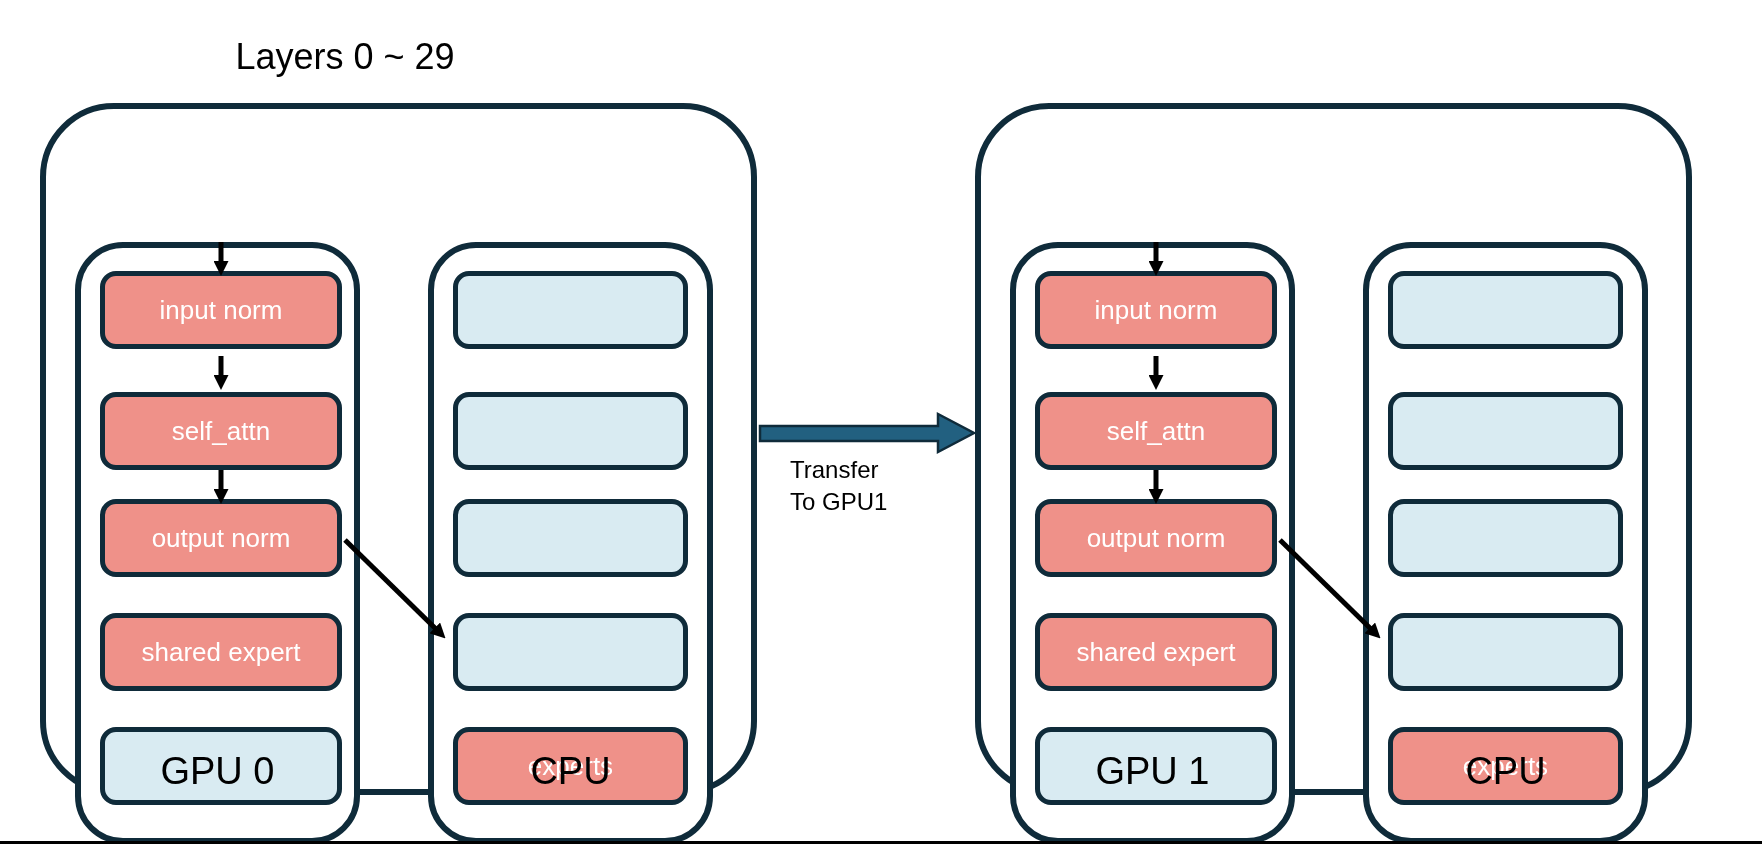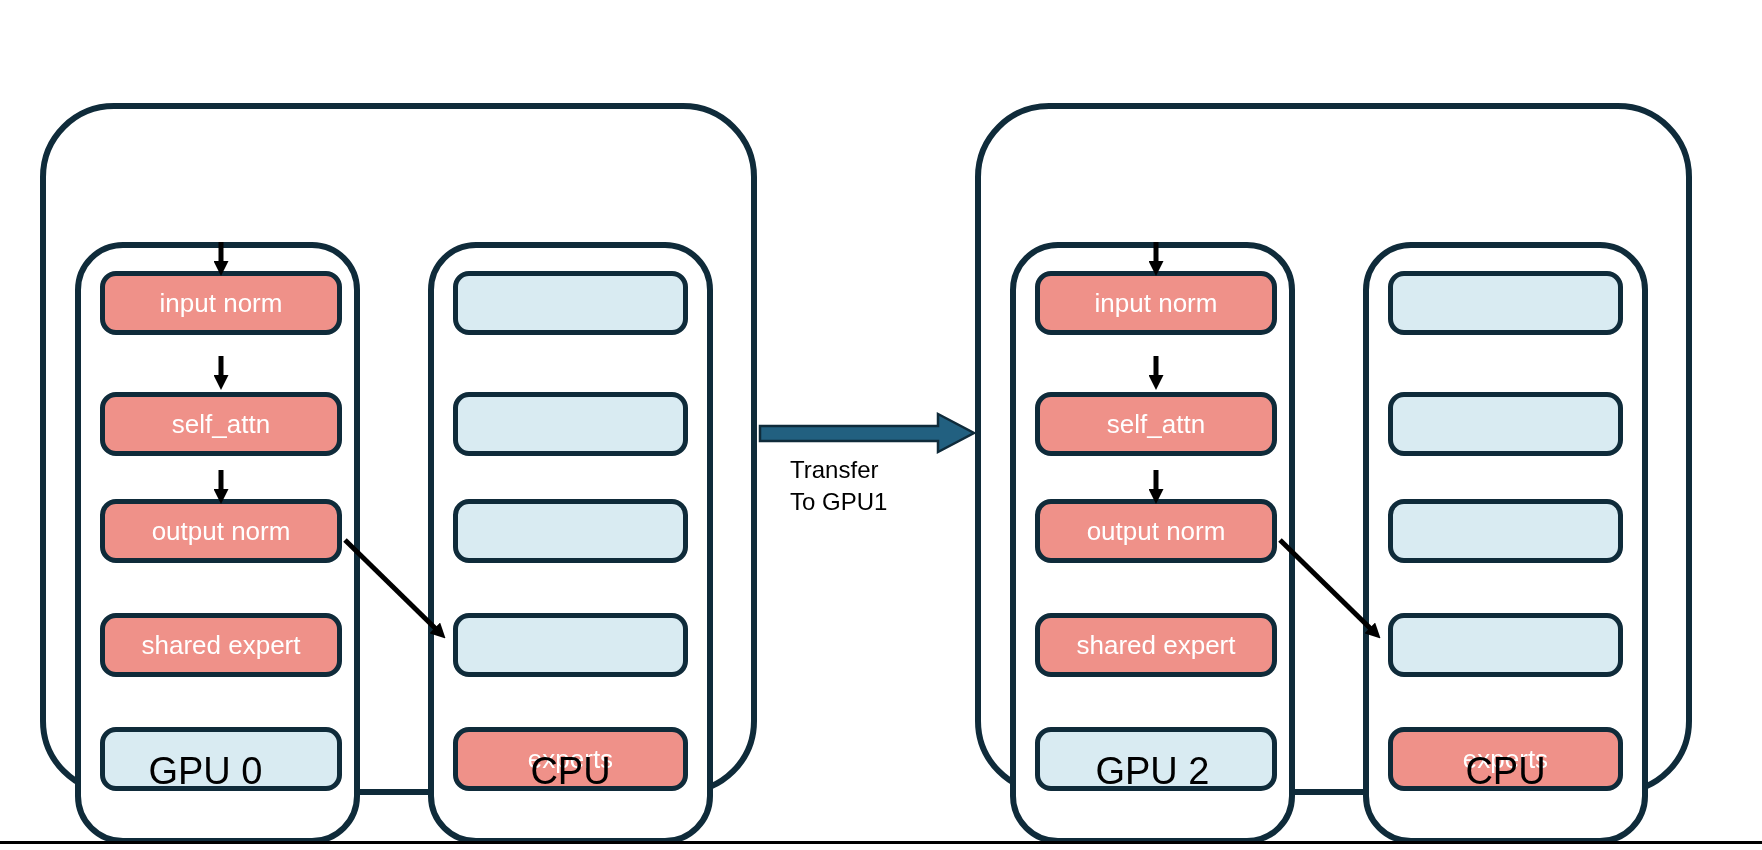--- a/index.html
+++ b/index.html
@@ -37,21 +37,21 @@
     height: 602px;
     border: 6px solid #0f2b3a;
     border-radius: 48px;
     background: #ffffff;
     box-sizing: border-box;
   }
   .mbox {
     position: absolute;
     left: 19px;               
     width: 242px;
-    height: 64px;
+    height: 78px;
     border: 5px solid #0f2b3a;
     border-radius: 16px;
     box-sizing: border-box;
     display: flex;
     align-items: center;
     justify-content: center;
     font-size: 26px;
     color: #ffffff;
   }
   .cpu .mbox { width: 235px; }
@@ -91,61 +91,62 @@
     width: 1762px;
     height: 3px;
     background: #000000;
   }
 </style>
 </head>
 <body>
 
 <div class="canvas">
 
+  <div class="group-title" style="left:145px">Layers 0 ~ 29</div>
 
   <div class="group-outer" style="left:40px">
 
     <div class="column gpu" style="left:29px">
       <div class="mbox module b0">input norm</div>
       <div class="mbox module b1">self_attn</div>
       <div class="mbox module b2">output norm</div>
       <div class="mbox module b3">shared expert</div>
       <div class="mbox placeholder b4"></div>
     </div>
 
     <div class="column cpu" style="left:382px">
       <div class="mbox placeholder b0"></div>
       <div class="mbox placeholder b1"></div>
       <div class="mbox placeholder b2"></div>
       <div class="mbox placeholder b3"></div>
       <div class="mbox module b4">experts</div>
     </div>
   </div>
-  <div class="col-label" style="left:63px">GPU 0</div>
+  <div class="col-label" style="left:75px">GPU 0</div>
   <div class="col-label" style="left:428px">CPU</div>
 
   <div class="group-outer" style="left:975px">
 
     <div class="column gpu" style="left:29px">
       <div class="mbox module b0">input norm</div>
       <div class="mbox module b1">self_attn</div>
       <div class="mbox module b2">output norm</div>
       <div class="mbox module b3">shared expert</div>
       <div class="mbox placeholder b4"></div>
     </div>
 
     <div class="column cpu" style="left:382px">
       <div class="mbox placeholder b0"></div>
       <div class="mbox placeholder b1"></div>
       <div class="mbox placeholder b2"></div>
       <div class="mbox placeholder b3"></div>
       <div class="mbox module b4">experts</div>
     </div>
   </div>
-  <div class="col-label" style="left:1010px">GPU 2</div>
+  <div class="col-label" style="left:1010px">GPU 1</div>
   <div class="col-label" style="left:1363px">CPU</div>
 
   <div class="transfer-text" style="top:456px">Transfer</div>
   <div class="transfer-text" style="top:488px">To GPU1</div>
 
   <svg class="arrows" viewBox="0 0 1762 850">
     <defs>
       <marker id="ah" viewBox="0 0 10 10" refX="2" refY="5" markerWidth="3" markerHeight="3" orient="auto" markerUnits="strokeWidth">
         <path d="M0,0 L10,5 L0,10 z" fill="#000000"></path>
       </marker>

